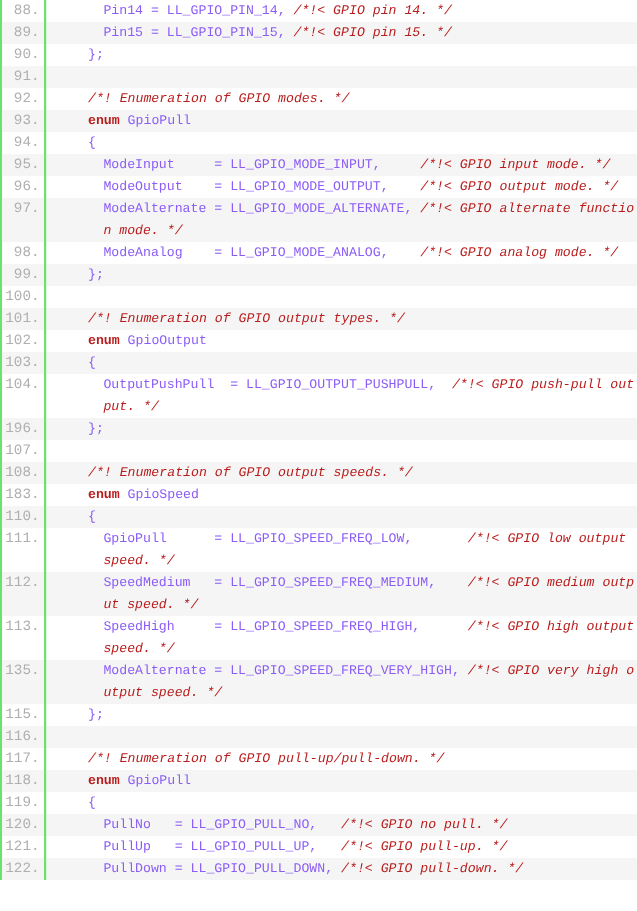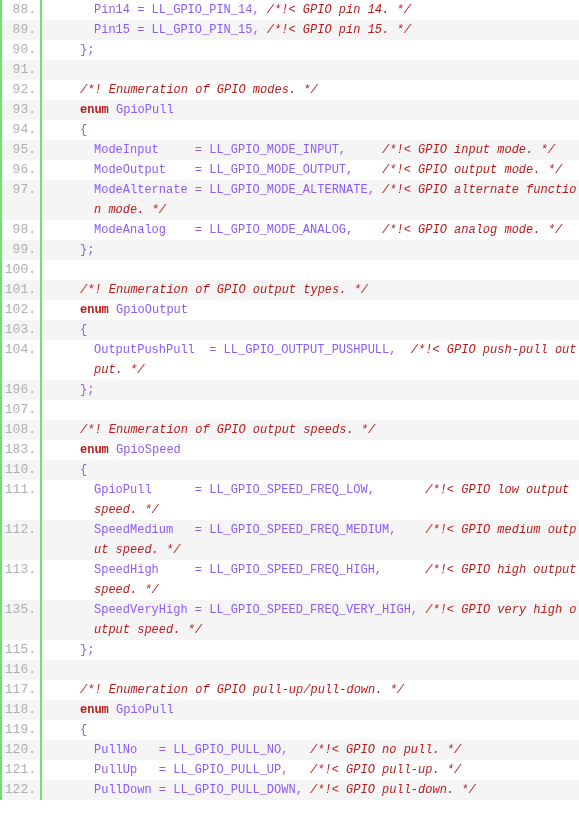--- a/index.html
+++ b/index.html
@@ -146,21 +146,21 @@
     <div class="line">
       <div class="gutter">112.</div>
       <div class="code indent6"><span class="plain">SpeedMedium   = LL_GPIO_SPEED_FREQ_MEDIUM,    </span><span class="cmt">/*!&lt; GPIO medium output speed. */</span></div>
     </div>
     <div class="line">
       <div class="gutter">113.</div>
       <div class="code indent6"><span class="plain">SpeedHigh     = LL_GPIO_SPEED_FREQ_HIGH,      </span><span class="cmt">/*!&lt; GPIO high output speed. */</span></div>
     </div>
     <div class="line">
       <div class="gutter">135.</div>
-      <div class="code indent6"><span class="plain">SpeedVeryHigh = LL_GPIO_SPEED_FREQ_VERY_HIGH, </span><span class="cmt">/*!&lt; GPIO very high output speed. */</span></div>
+      <div class="code indent6"><span class="plain">ModeAlternate = LL_GPIO_SPEED_FREQ_VERY_HIGH, </span><span class="cmt">/*!&lt; GPIO very high output speed. */</span></div>
     </div>
     <div class="line">
       <div class="gutter">115.</div>
       <div class="code indent4"><span class="plain">};</span></div>
     </div>
     <div class="line">
       <div class="gutter">116.</div>
       <div class="code"></div>
     </div>
     <div class="line">

